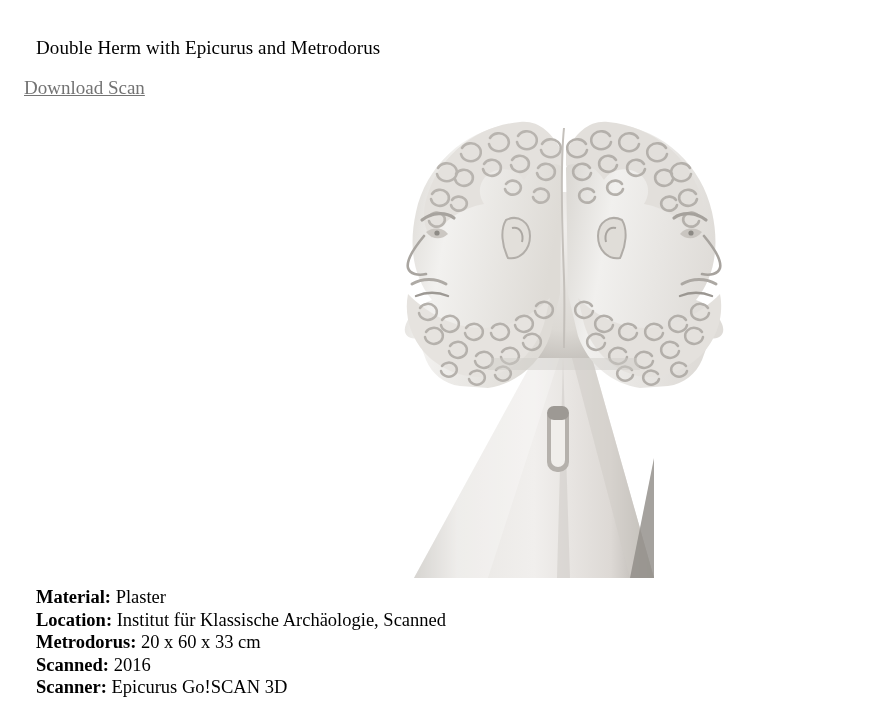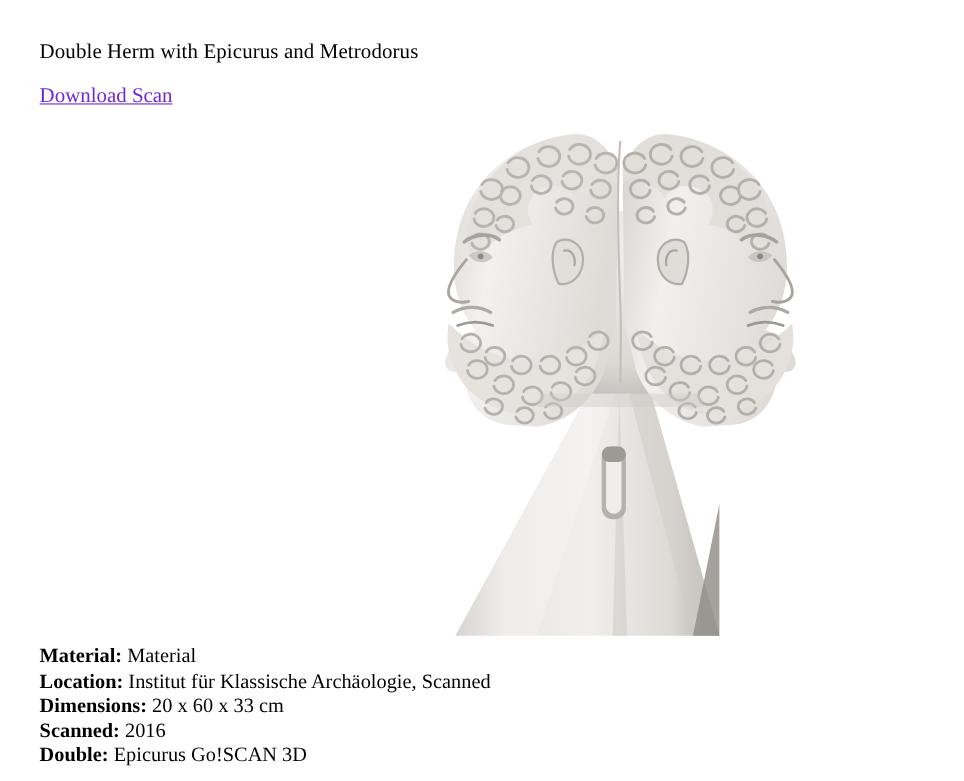--- a/index.html
+++ b/index.html
@@ -26,25 +26,25 @@
     position: absolute;
     left: 36px;
     top: 36px;
     font-size: 19px;
     line-height: 24px;
     letter-spacing: 0.1px;
     white-space: nowrap;
   }
   .download-link {
     position: absolute;
-    left: 36px;
+    left: 24px;
     top: 76px;
     font-size: 19px;
     line-height: 24px;
-    color: #6d28d9;
+    color: #737373;
     text-decoration: underline;
     cursor: pointer;
     white-space: nowrap;
   }
   .figure {
     position: absolute;
     left: 392px;
     top: 108px;
     width: 344px;
     height: 478px;
@@ -221,33 +221,33 @@
 
       <path d="M172 20 C168 60 170 120 172 170 C173 200 172 220 172 240" fill="none" stroke="#c4c0bb" stroke-width="2"></path>
 
       <path d="M100 250 L244 250 L248 262 L96 262 Z" fill="#cfccc7" opacity="0.45"></path>
     </svg>
   </div>
 
   <div class="meta">
     <div class="meta-row">
       <span class="meta-label">Material:</span>
-      <span class="meta-value">Material</span>
+      <span class="meta-value">Plaster</span>
     </div>
     <div class="meta-row">
       <span class="meta-label">Location:</span>
       <span class="meta-value">Institut für Klassische Archäologie, Scanned</span>
     </div>
     <div class="meta-row">
-      <span class="meta-label">Dimensions:</span>
+      <span class="meta-label">Metrodorus:</span>
       <span class="meta-value">20 x 60 x 33 cm</span>
     </div>
     <div class="meta-row">
       <span class="meta-label">Scanned:</span>
       <span class="meta-value">2016</span>
     </div>
     <div class="meta-row">
-      <span class="meta-label">Double:</span>
+      <span class="meta-label">Scanner:</span>
       <span class="meta-value">Epicurus Go!SCAN 3D</span>
     </div>
   </div>
 
 </div>
 
 </body></html>

